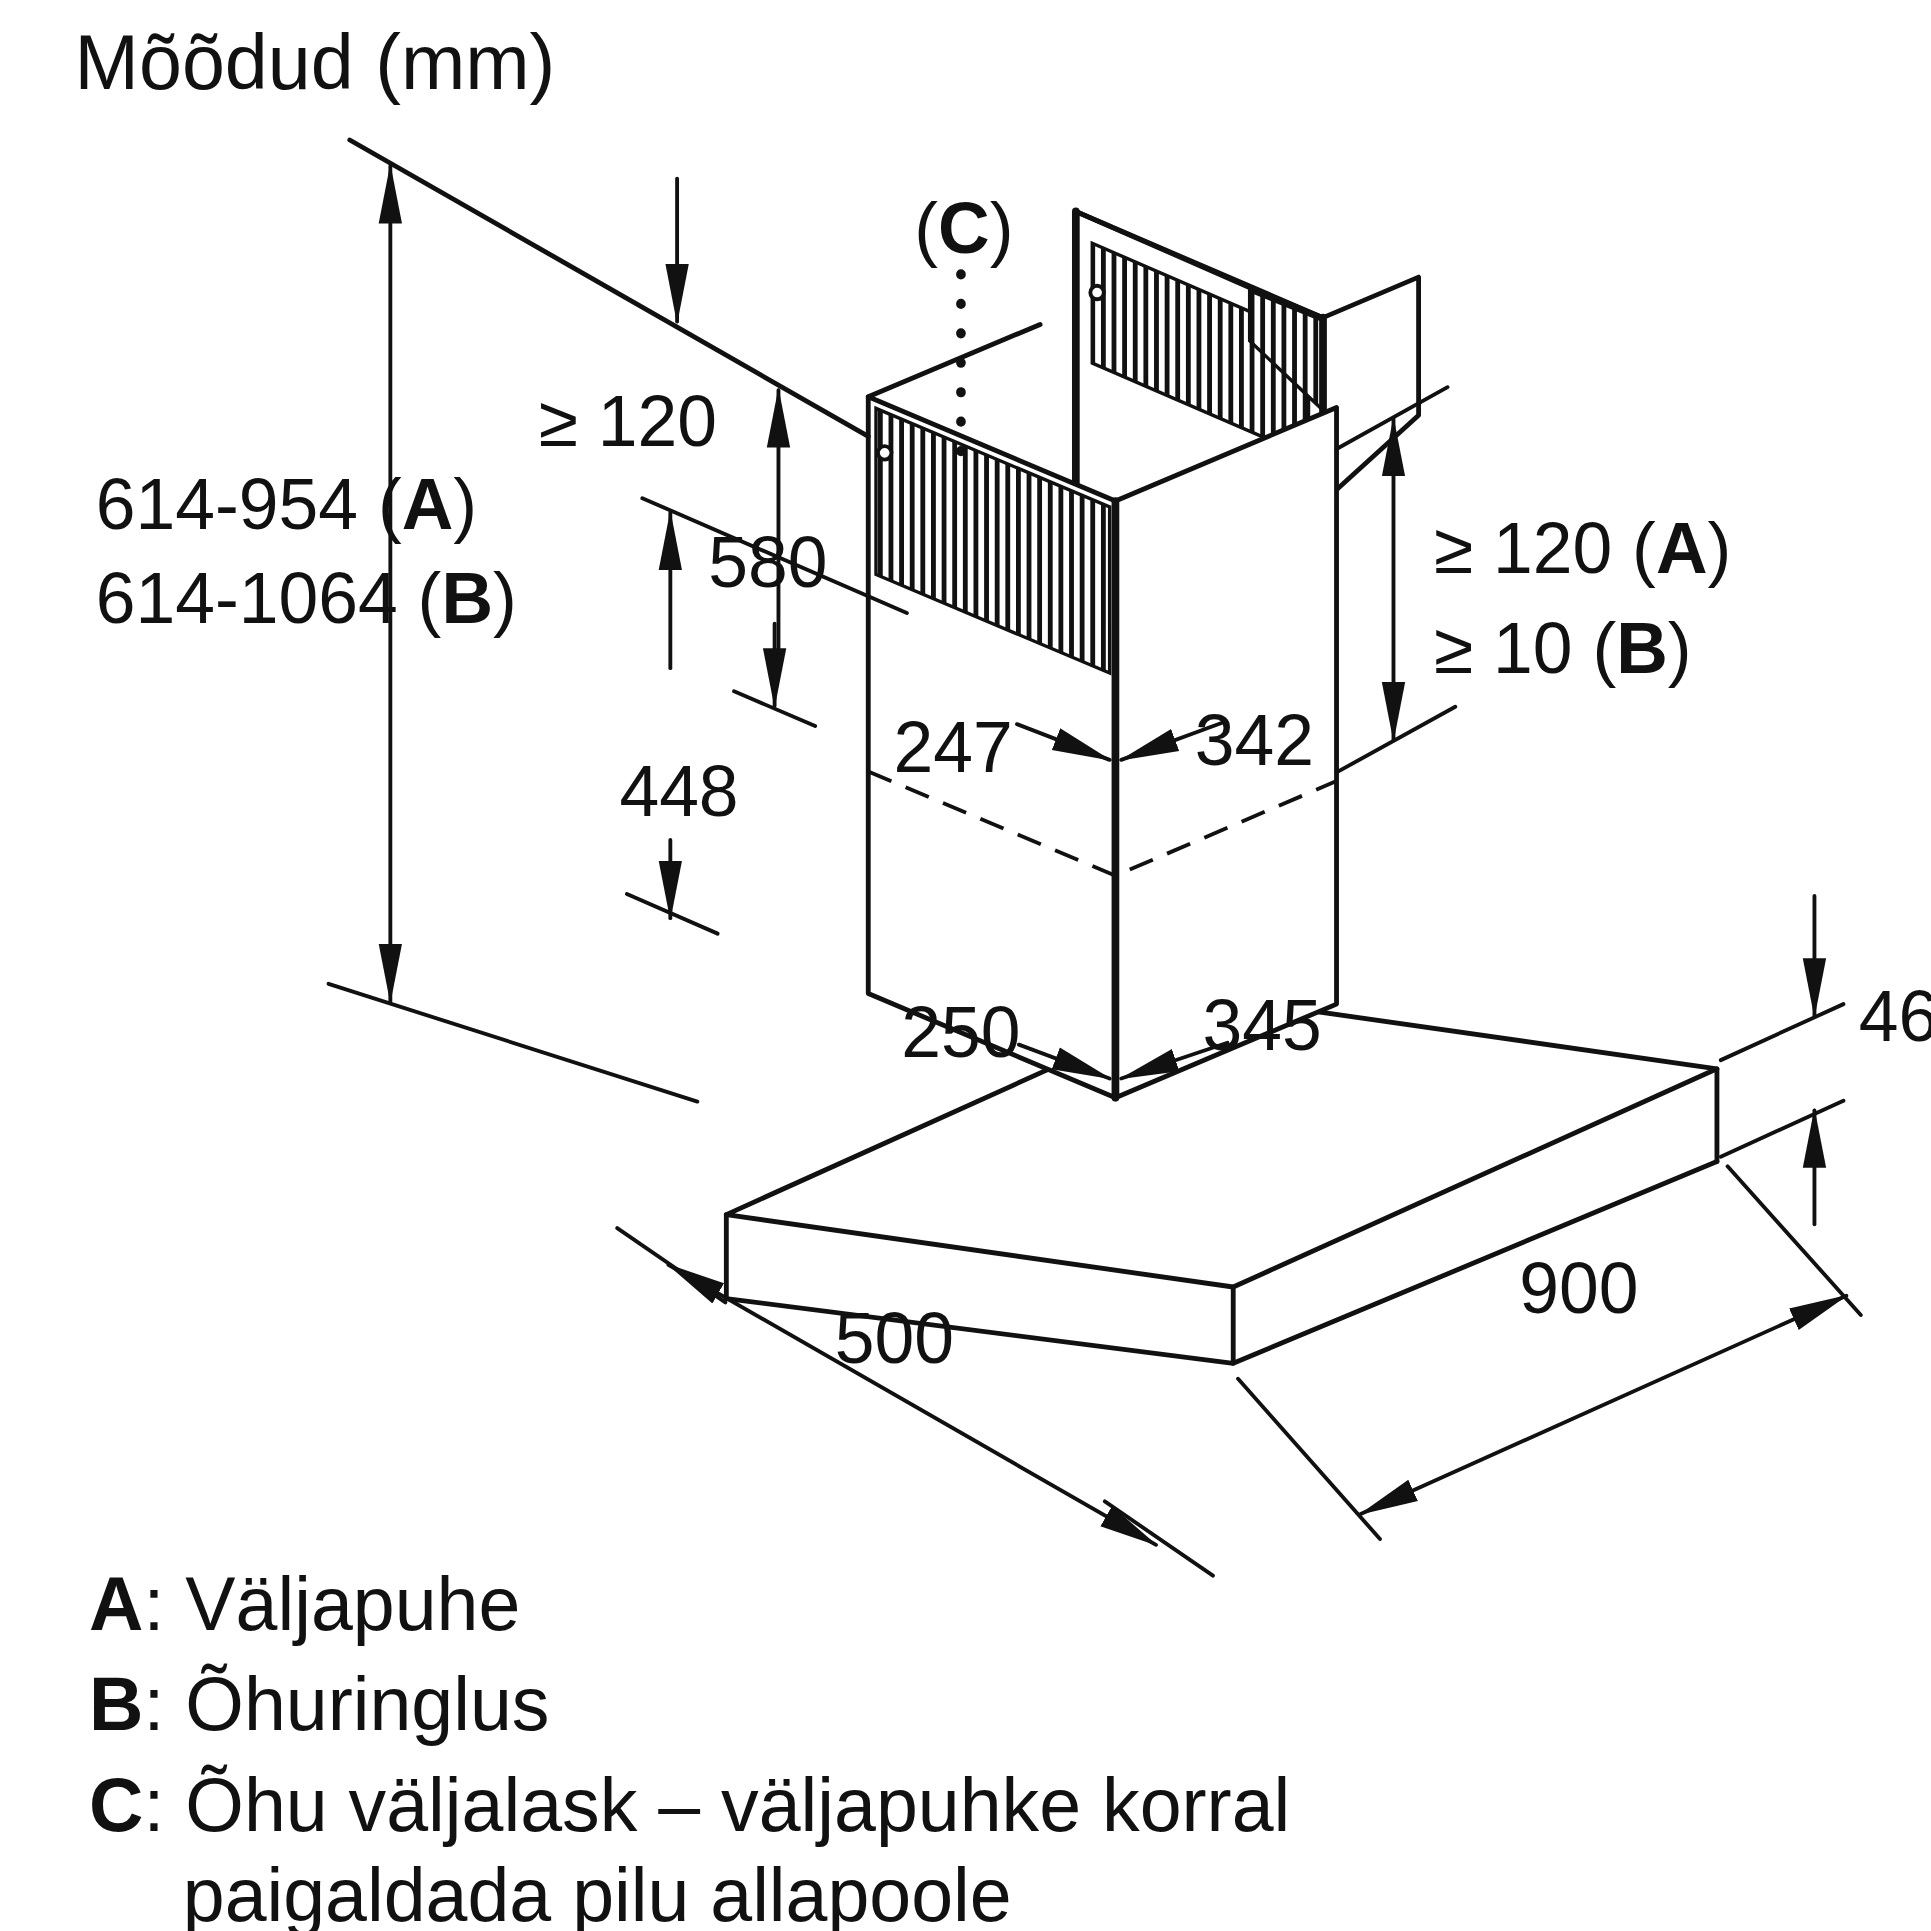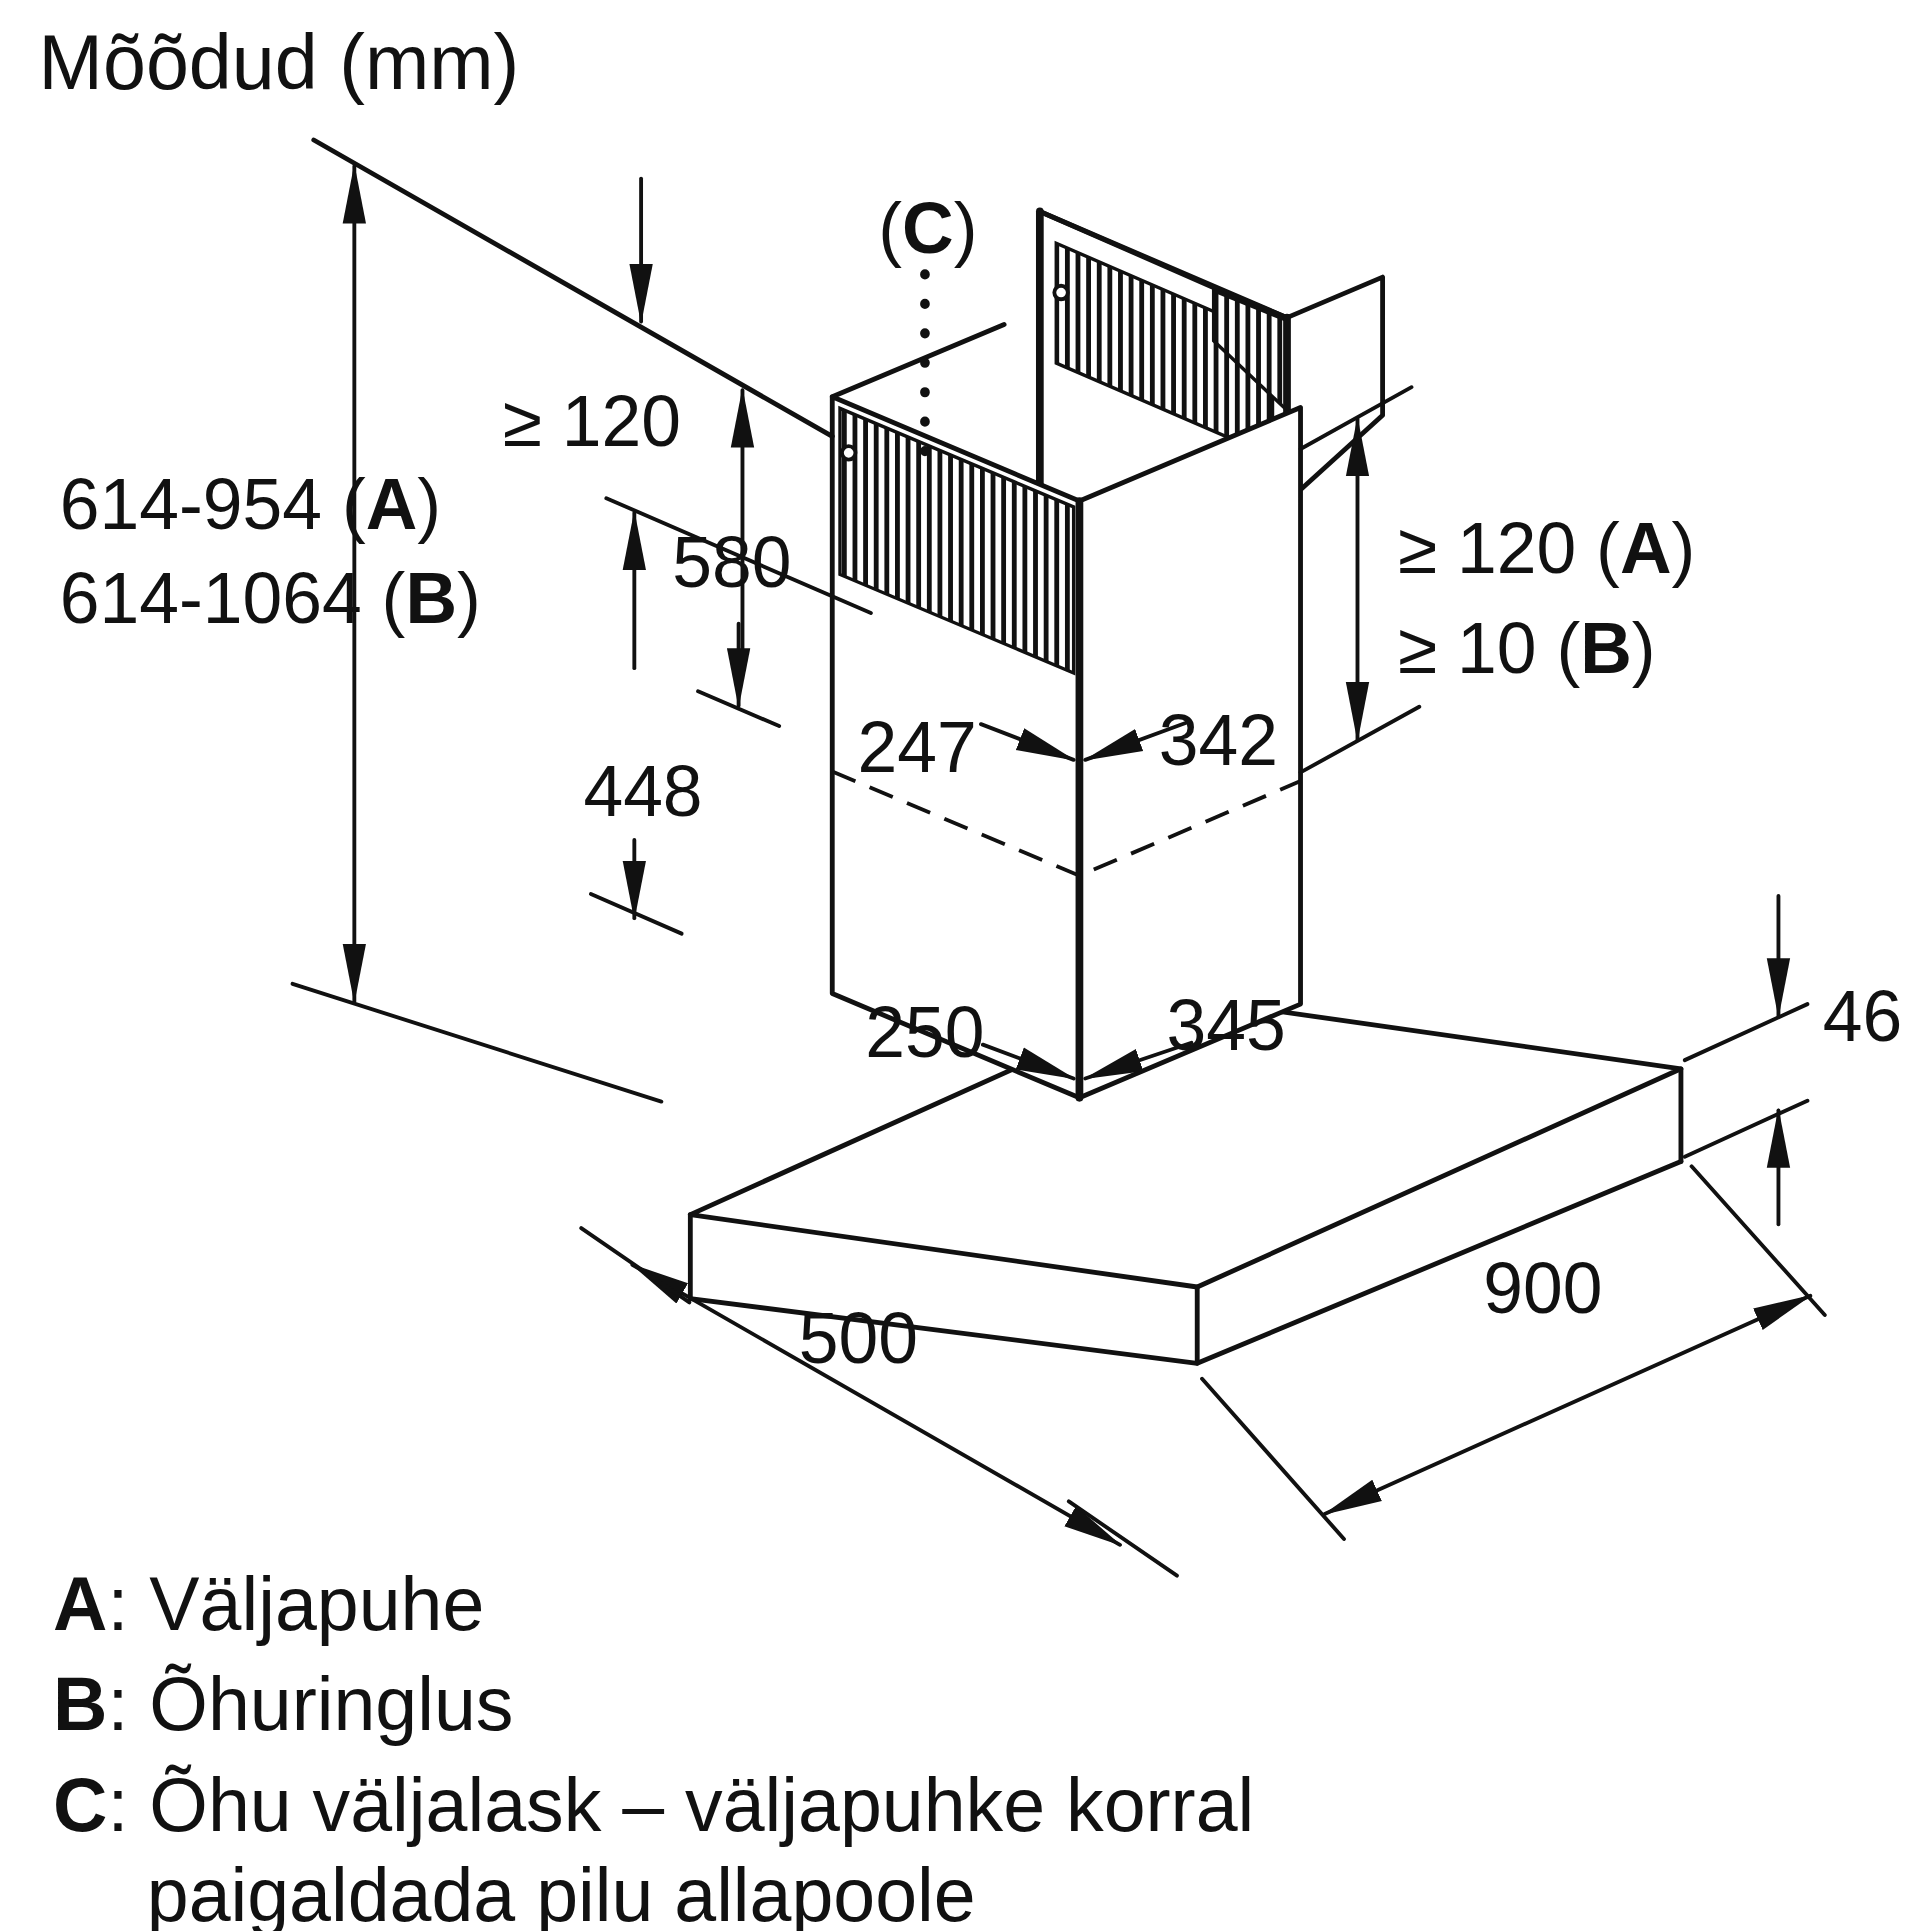--- a/index.html
+++ b/index.html
@@ -1,17 +1,17 @@
 <!DOCTYPE html>
 <html style="--ink: #111111; --bg: #ffffff;"><head>
 <meta charset="utf-8">
 <style>
   :root { --ink:#111111; --bg:#ffffff; }
   html,body { margin:0; padding:0; background:var(--bg); }
-  .page { width:1712px; height:1931px; background:var(--bg); }
+  .page { width:1712px; height:1931px; background:var(--bg);padding-left:36px; }
   svg { display:block; }
   svg text {
     font-family:"Liberation Sans","DejaVu Sans",sans-serif;
     fill:var(--ink);
     font-size:74px;
   }
   .title { font-size:80px; }
   .legend { font-size:78px; }
   .b { font-weight:bold; }
   .edge  { stroke:var(--ink); stroke-width:5; fill:none; stroke-linejoin:round; stroke-linecap:round; }

